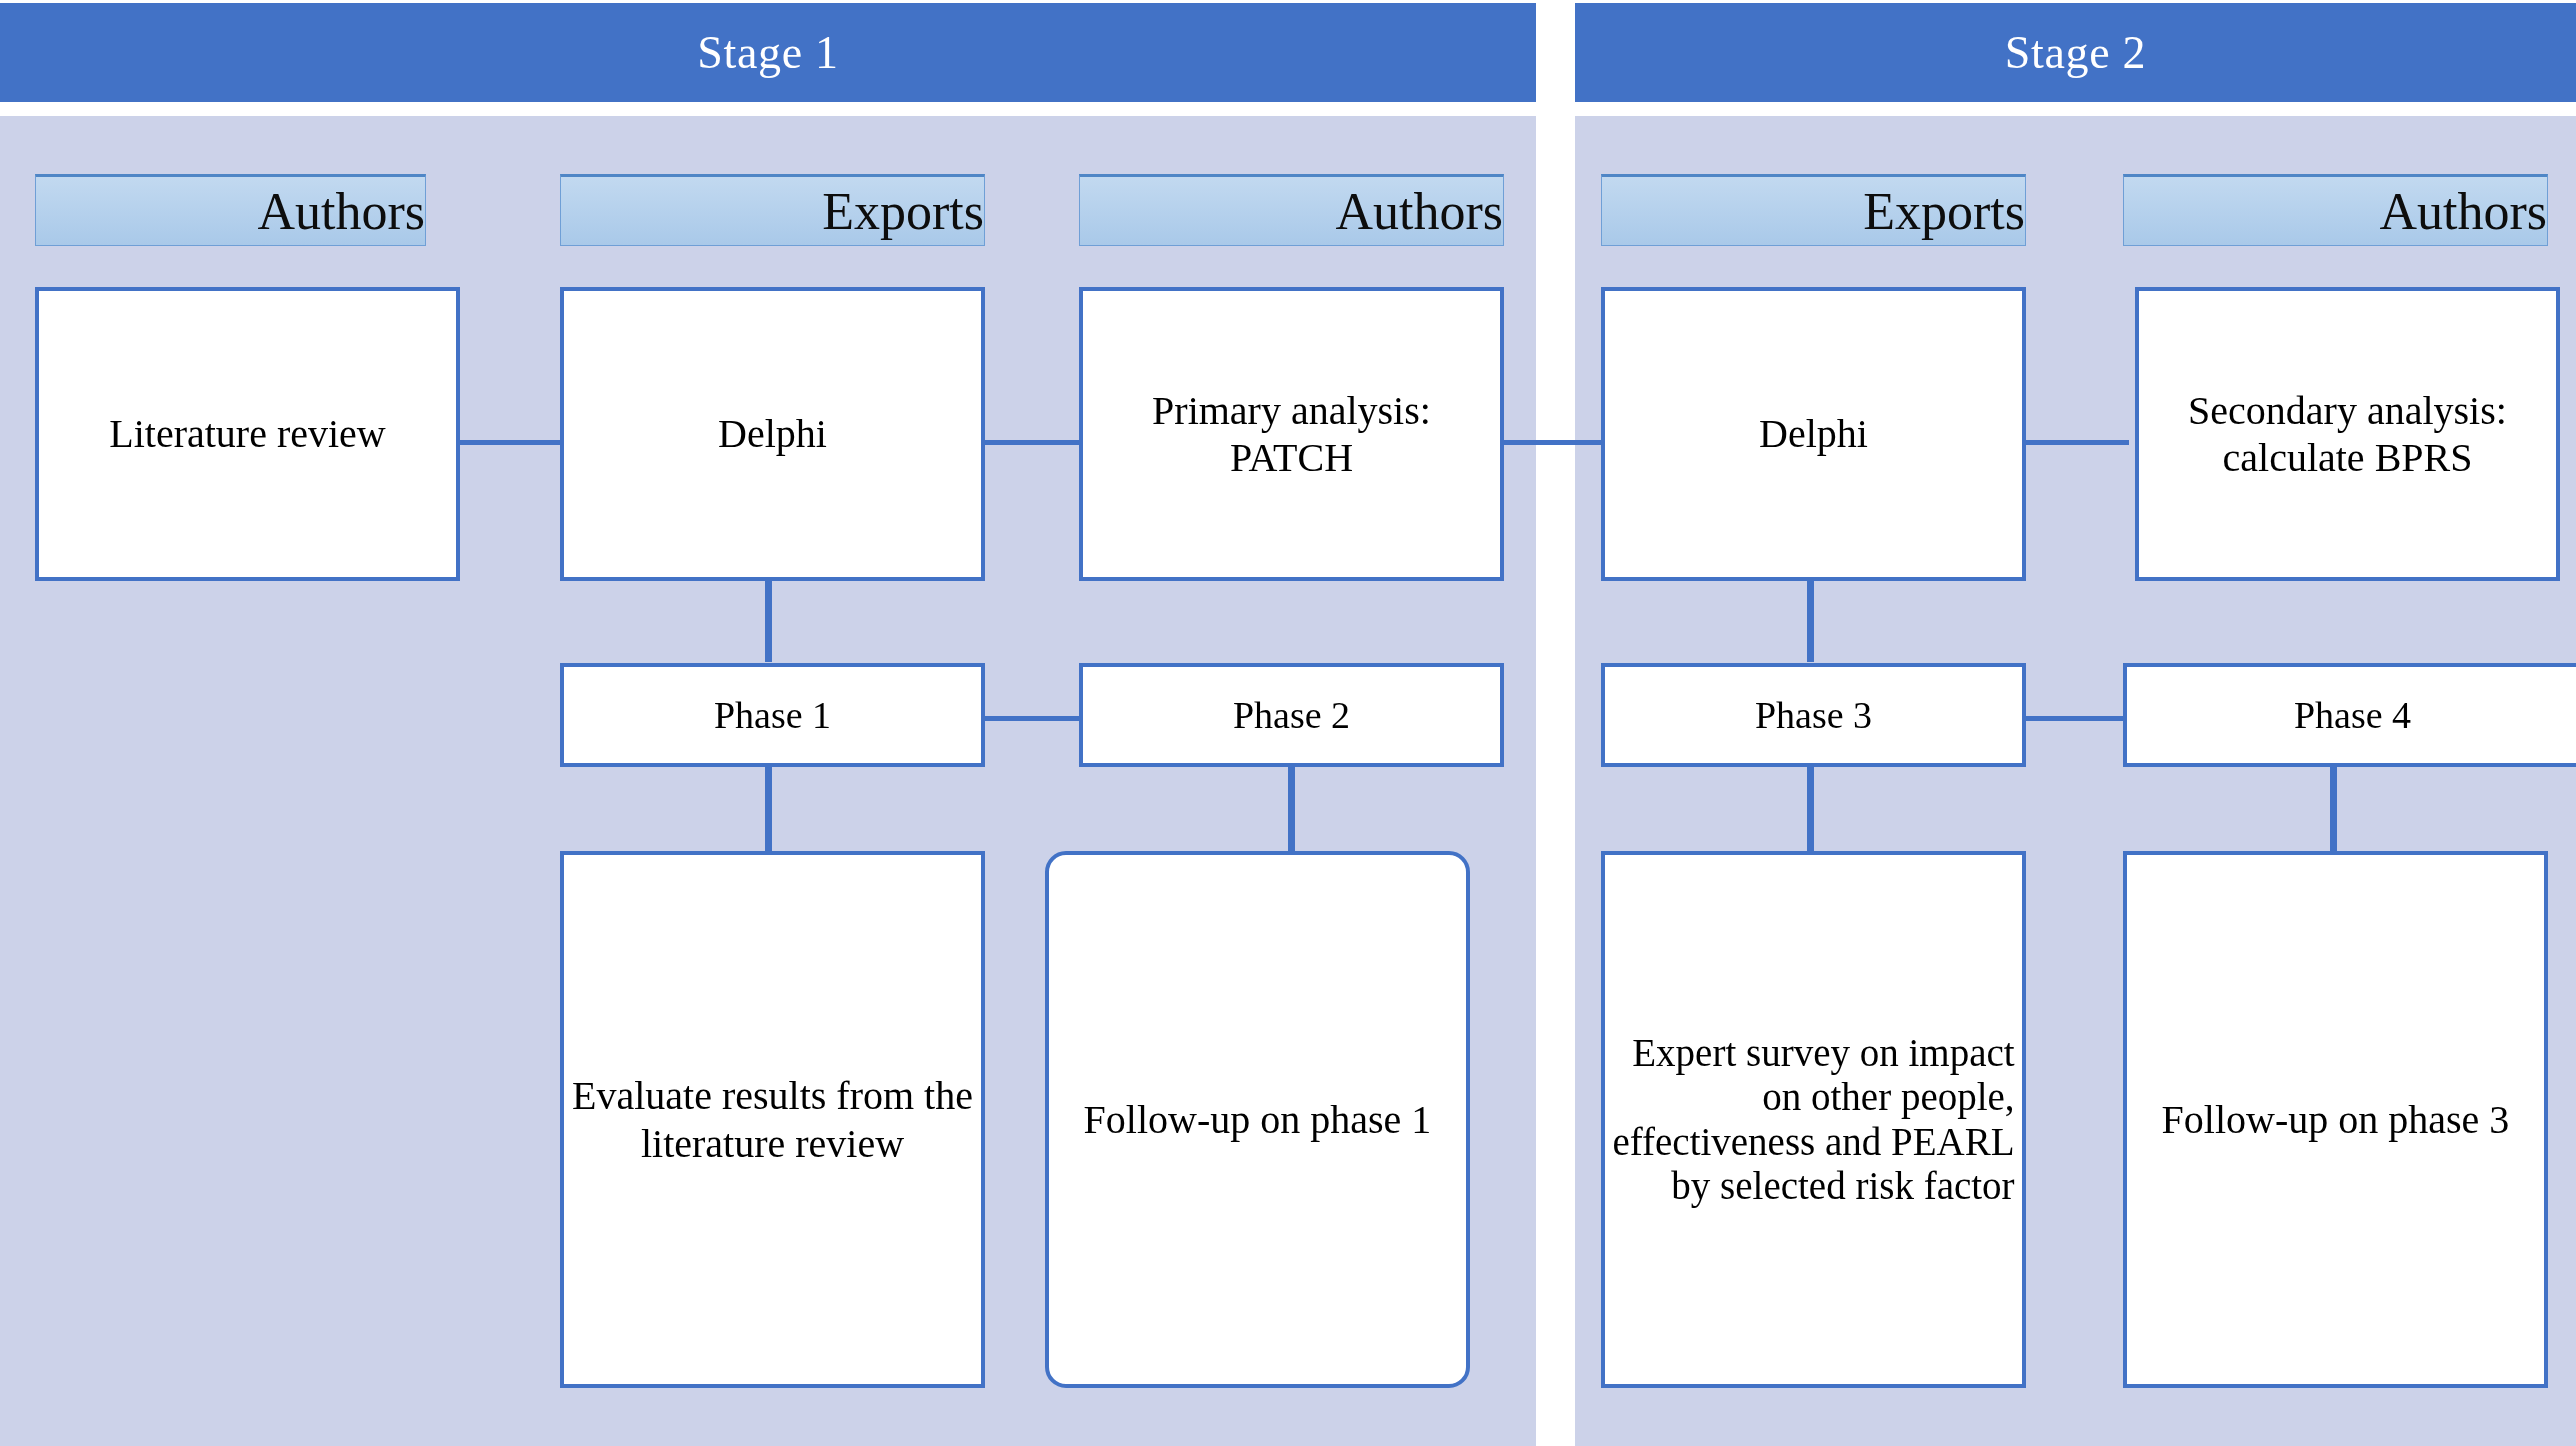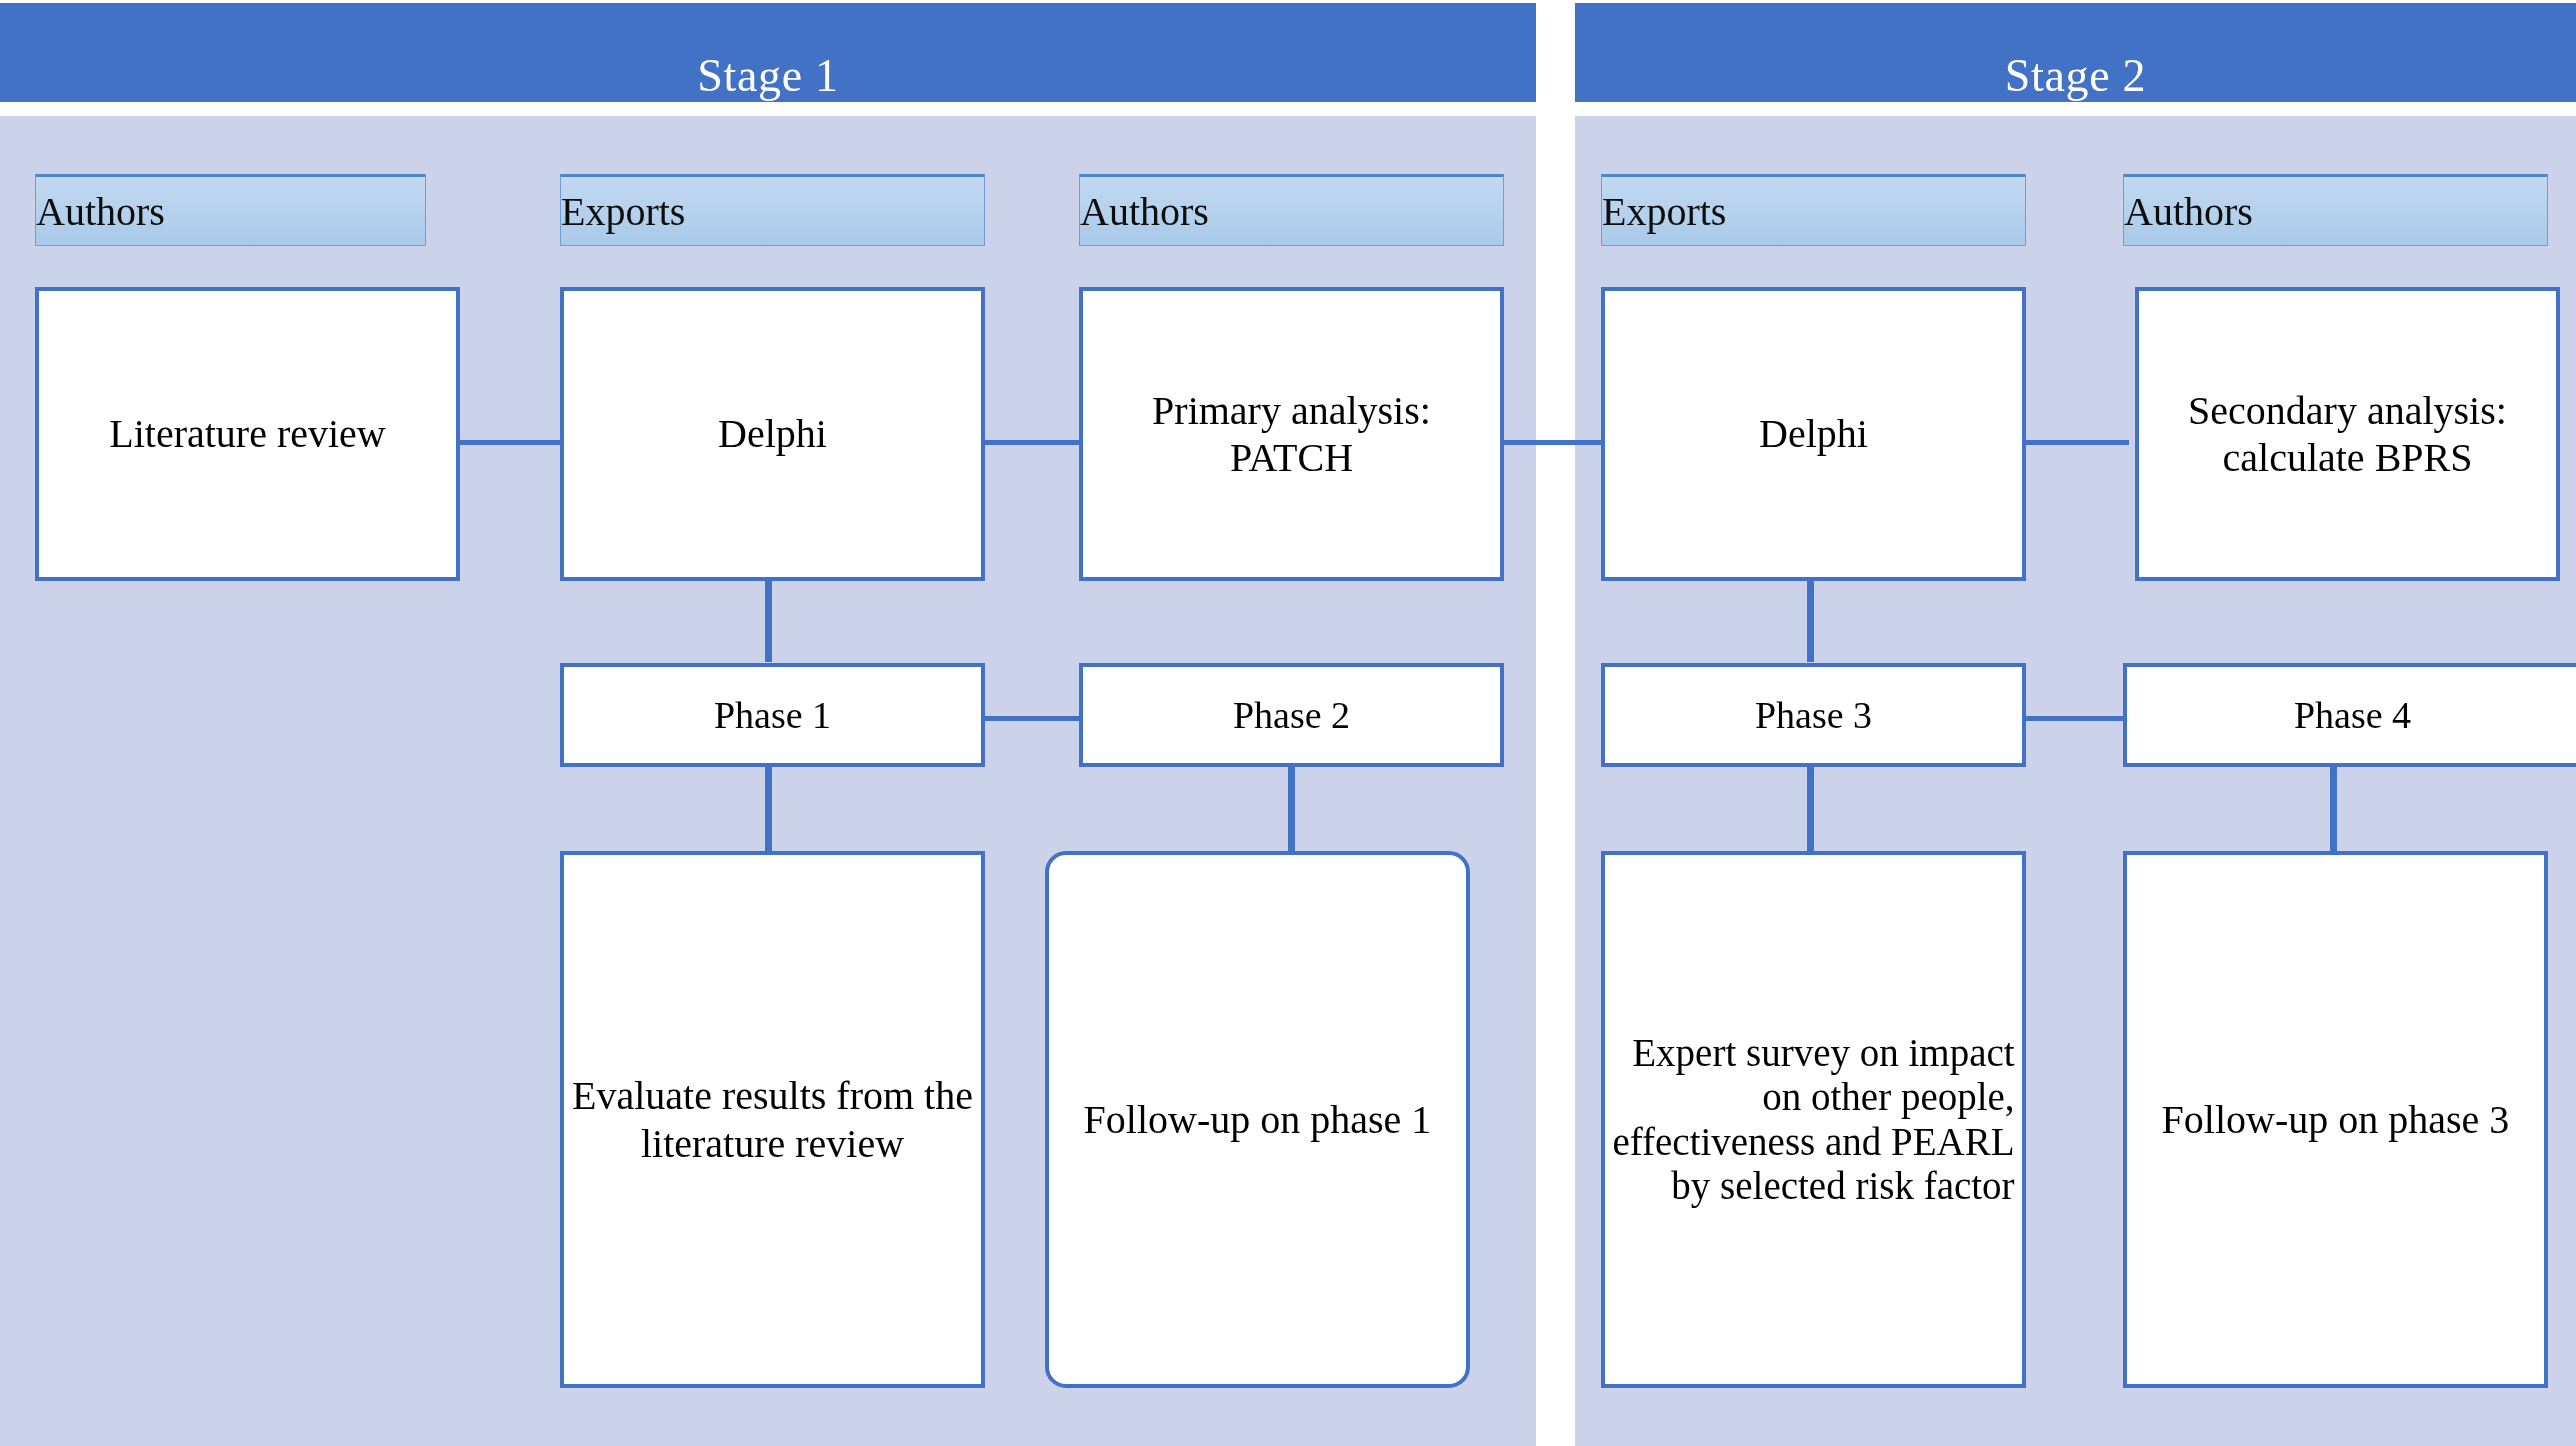--- a/index.html
+++ b/index.html
@@ -19,38 +19,39 @@
   
   .stage-panel {
     position: absolute;
     background: #ccd2e9;
   }
   .stage-header {
     position: absolute;
     background: #4272c6;
     color: #ffffff;
     display: flex;
-    align-items: flex-end;
+    align-items: center;
     justify-content: center;
     font-size: 46px;
     letter-spacing: 0.7px;
   }
 
   
   .role-chip {
     position: absolute;
     background: linear-gradient(to bottom, #c2d9f0 0%, #a9c9e9 100%);
     border: 1.5px solid #6f9fd6;
     border-top: 3.7px solid #4f86c6;
     display: flex;
     align-items: center;
-    justify-content: flex-start;
-    font-size: 40px;
+    justify-content: flex-end;
+    font-size: 52px;
     color: #0d0d0d;
     box-sizing: border-box;
+    padding-left: 46px;
   }
 
   
   .node {
     position: absolute;
     background: #ffffff;
     border: 4.4px solid #4272c6;
     box-sizing: border-box;
     display: flex;
     align-items: center;

